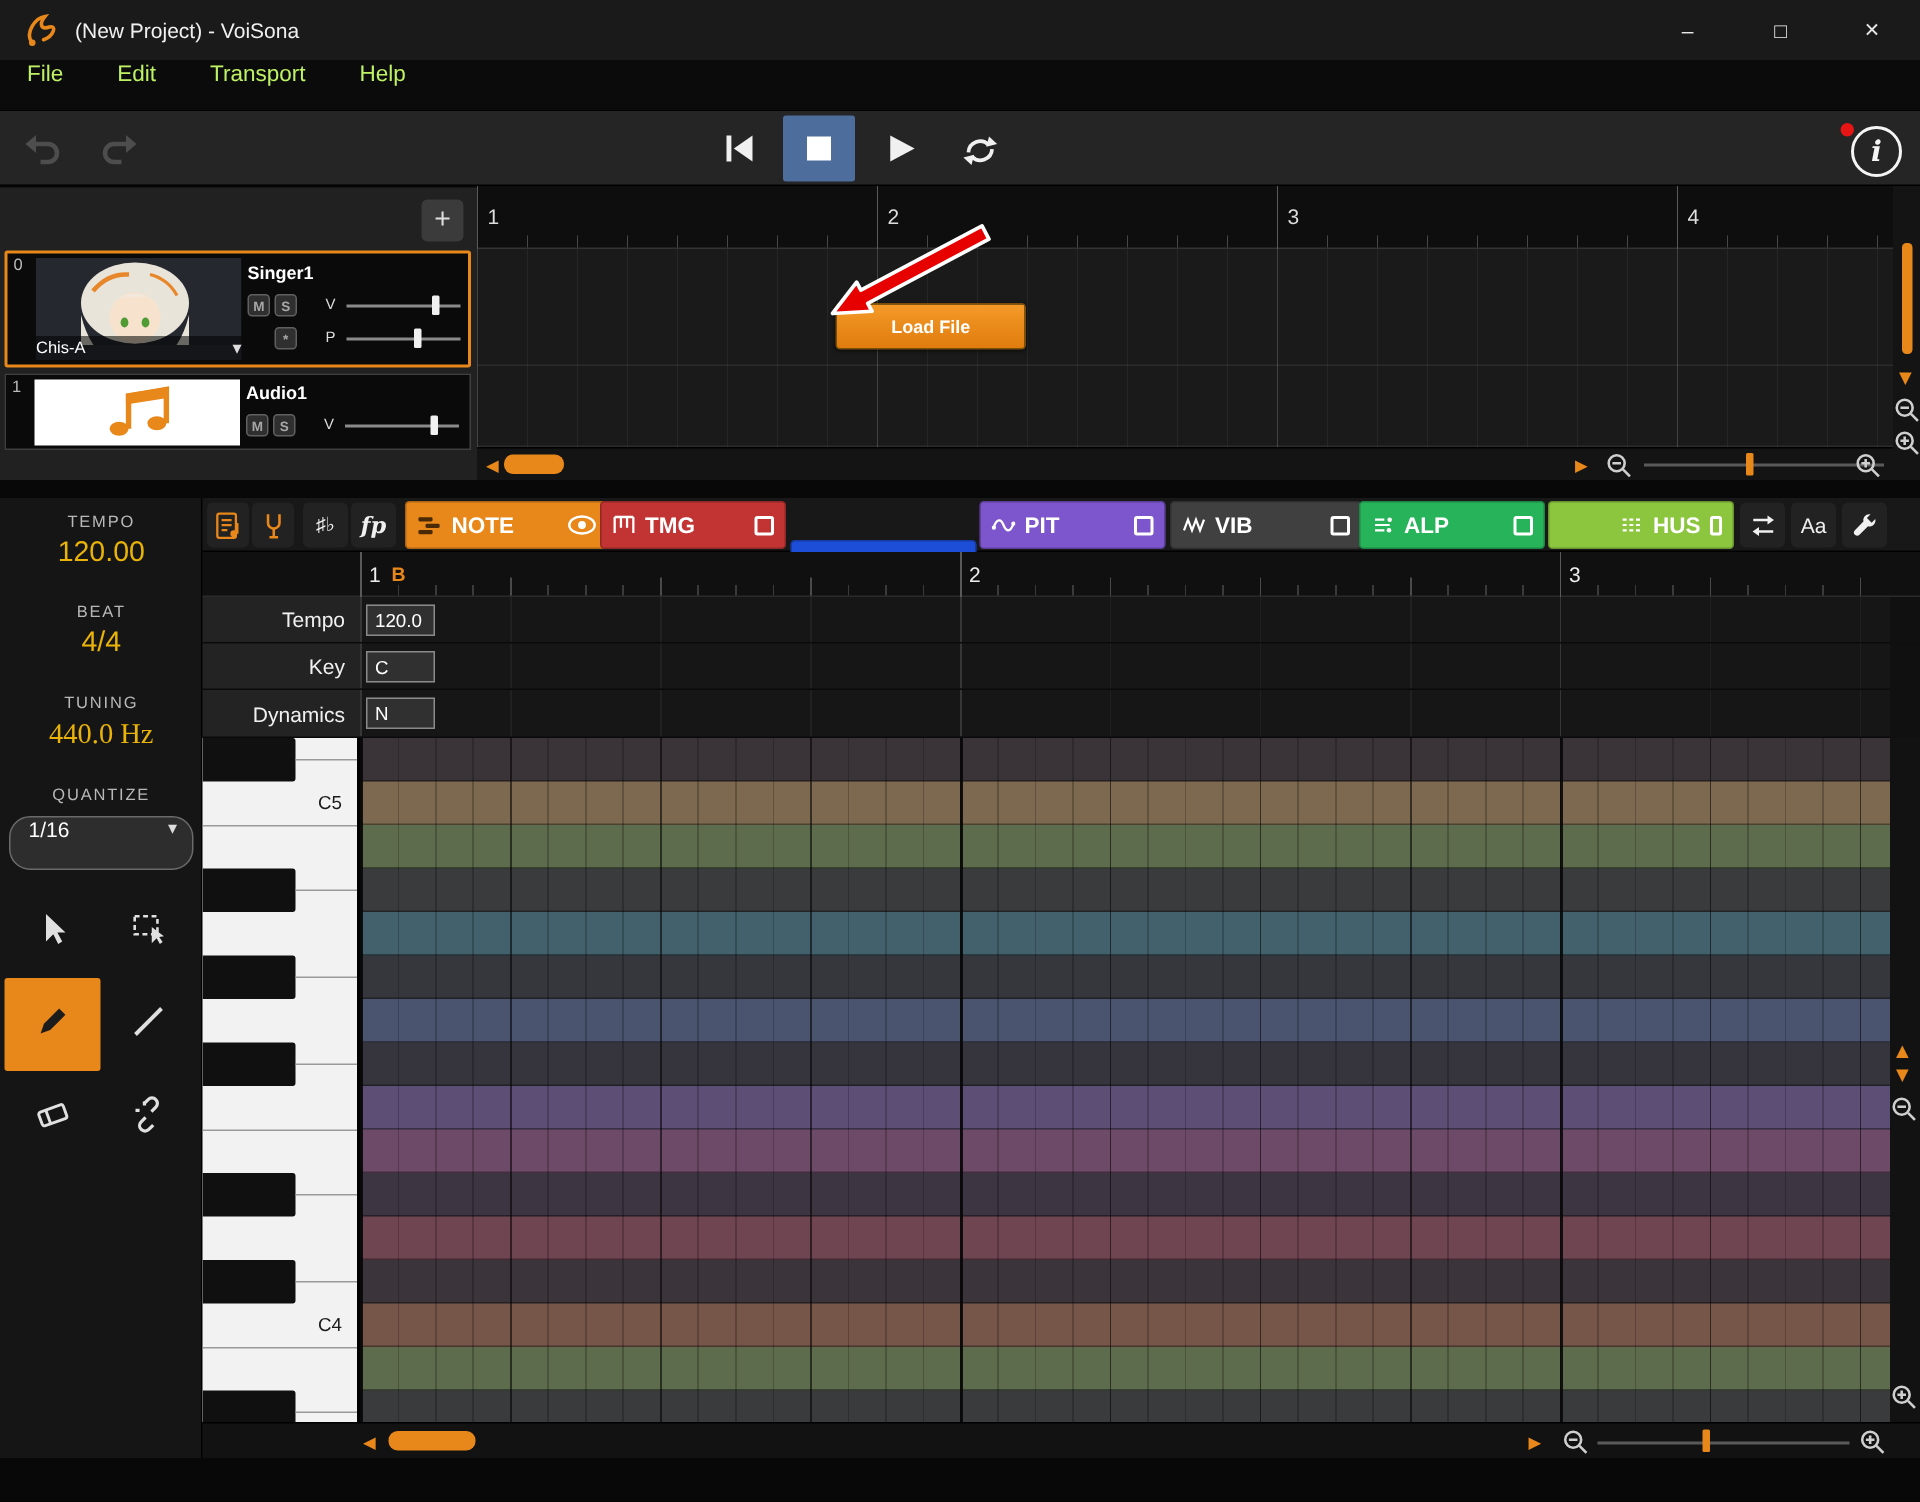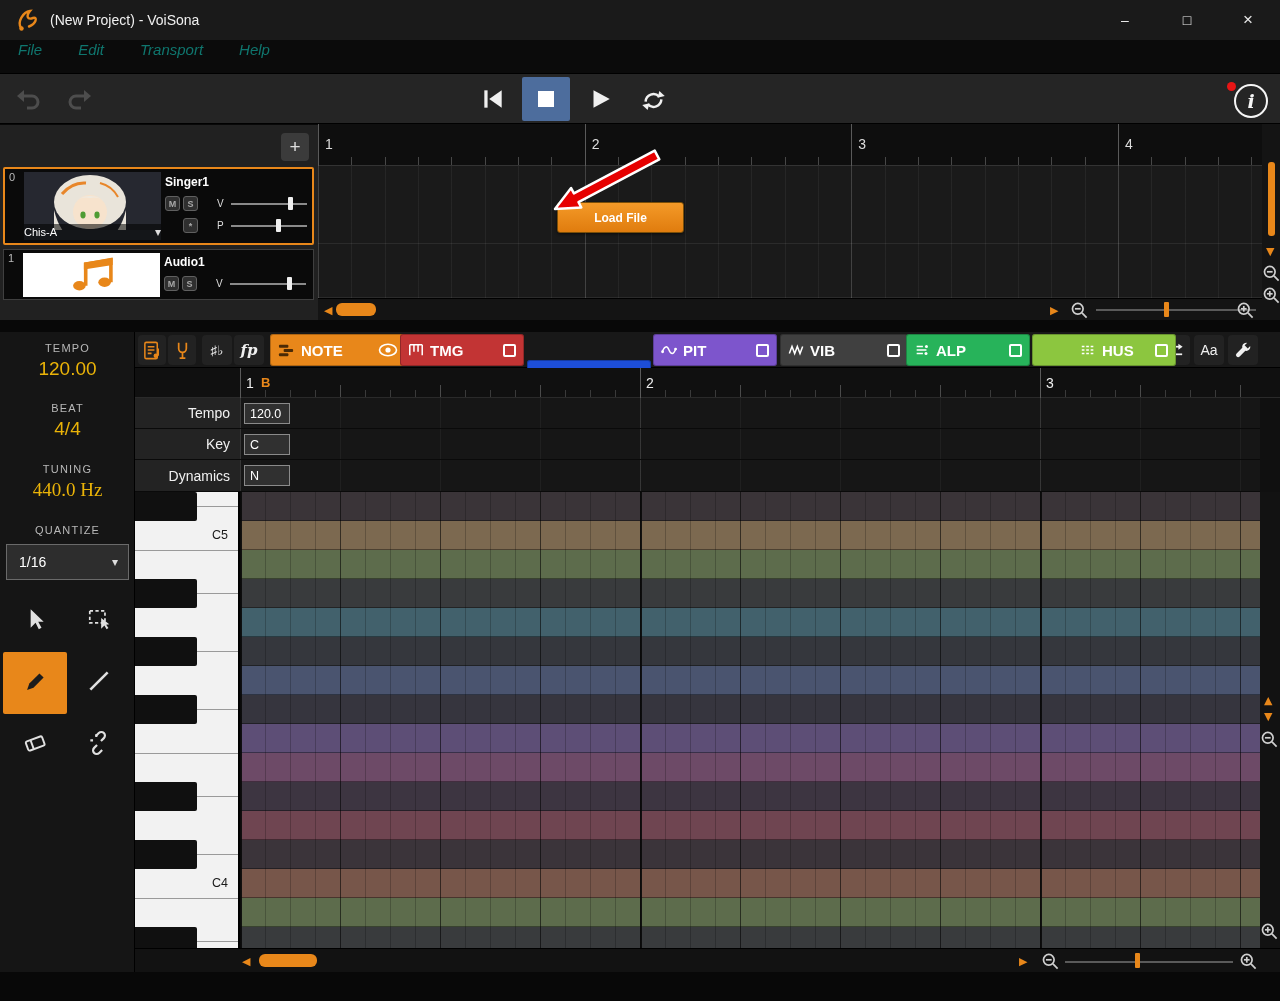--- a/index.html
+++ b/index.html
@@ -13,22 +13,22 @@
     display:flex; align-items:center; }
   .logo{ margin-left:16px; width:24px; height:26px; }
   .title-text{ margin-left:10px; font-size:14px; color:#f0f0f0; }
   .win-btn{ position:absolute; top:0; width:44px; height:40px; display:flex; align-items:center;
     justify-content:center; font-size:14px; color:#e8e8e8; }
   .win-min{ left:1103px; } .win-max{ left:1165px; } .win-close{ left:1226px; font-size:17px; }
 
   
   .menubar{ position:absolute; left:0; top:40px; width:1280px; height:33px; background:#0b0b0b;
     display:flex; align-items:center; padding-left:5px; }
-  .menu-item{ padding:0 13px; margin-right:10px; font-size:15px; color:#0f766e; height:47px;
-    line-height:33px;font-style:italic; }
+  .menu-item{ padding:0 13px; margin-right:10px; font-size:15px; color:#bef264; height:47px;
+    line-height:33px; }
 
   
   .transport{ position:absolute; left:0; top:73px; width:1280px; height:51px; background:#252525;
     border-top:1px solid #000; border-bottom:1px solid #000; }
   .tbtn{ position:absolute; display:flex; align-items:center; justify-content:center; }
   .stop-btn{ left:522px; top:3px; width:48px; height:44px; border-radius:2px; }
   .time-block{ position:absolute; left:686px; top:3px; width:122px; height:46px; text-align:center; }
   .seconds-label{ font-size:10px; letter-spacing:1.6px; color:#cfcfcf; margin-top:3px; }
   .time-value{ font-size:19px; color:#fff; margin-top:3px; }
   .info-btn{ position:absolute; left:1234px; top:10px; width:34px; height:34px; border:2px solid #f5f5f5;
@@ -81,21 +81,21 @@
   .zoom-slider{ position:absolute; height:2px; background:#5a5a5a; }
   .zoom-handle{ position:absolute; width:5px; height:15px; background:#e8871a; border-radius:1px; }
   .zoom-btn{ position:absolute; width:19px; height:19px; }
   .ar-vstrip{ position:absolute; left:944px; top:0; width:18px; height:196px; background:#141414; }
 
   
   .sidebar{ position:absolute; left:0; top:332px; width:135px; height:640px; background:#151515; border-right:1px solid #000; }
   .sb-label{ position:absolute; width:135px; text-align:center; font-size:11px; letter-spacing:1.2px; color:#b8b8b8; }
   .sb-value{ position:absolute; width:135px; text-align:center; font-size:19px; color:#eab308; }
   .quantize-dd{ position:absolute; left:6px; top:212px; width:123px; height:36px; background:#2d2d2d;
-    border:1px solid #6a6a6a; border-radius:0; display:flex; align-items:center; padding:0 10px 0 12px;
+    border:1px solid #6a6a6a; border-radius:14px; display:flex; padding:0 10px 0 12px;
     font-size:14px; color:#fff; }
   .dd-chevron{ margin-left:auto; font-size:12px; color:#ddd; font-family:"DejaVu Sans",sans-serif; }
   .tool-cell{ position:absolute; width:64px; height:62px; display:flex; align-items:center; justify-content:center; border-radius:2px; }
   .tool-selected{ background:#e8871a; }
 
   
   .etoolbar{ position:absolute; left:135px; top:332px; width:1145px; height:36px; background:#181818; border-bottom:1px solid #000; }
   .small-btn{ position:absolute; top:3px; height:30px; background:#222; border-radius:4px;
     display:flex; align-items:center; justify-content:center; color:#f0f0f0; }
   .tab{ position:absolute; top:2px; height:32px; border-radius:3px; display:flex; align-items:center;
@@ -465,21 +465,21 @@
         <span class="tab-icon">
           <svg viewBox="0 0 18 18" width="16" height="16" fill="none" stroke="#fff" stroke-width="1.6">
             <path d="M3 5 h7 M3 9 h11 M3 13 h7"></path>
             <circle cx="14" cy="5" r="1.7" fill="#fff" stroke="none"></circle>
             <circle cx="13.5" cy="13" r="1.7" fill="#fff" stroke="none"></circle>
           </svg>
         </span>
         <span class="tab-label">ALP</span>
         <span class="tab-checkbox"></span>
       </div>
-      <div class="tab" style="left: 897px; width: 144px; background: rgb(140, 198, 63); padding-left: 48px;">
+      <div class="tab" style="left: 897px; width: 124px; background: rgb(140, 198, 63); padding-left: 48px;">
         <span class="tab-icon">
           <svg viewBox="0 0 18 18" width="16" height="16" fill="none" stroke="#fff" stroke-width="1.6" stroke-dasharray="3 2">
             <path d="M2 5 h14 M2 9 h14 M2 13 h14"></path>
           </svg>
         </span>
         <span class="tab-label">HUS</span>
         <span class="tab-checkbox"></span>
       </div>
     </div>
 

